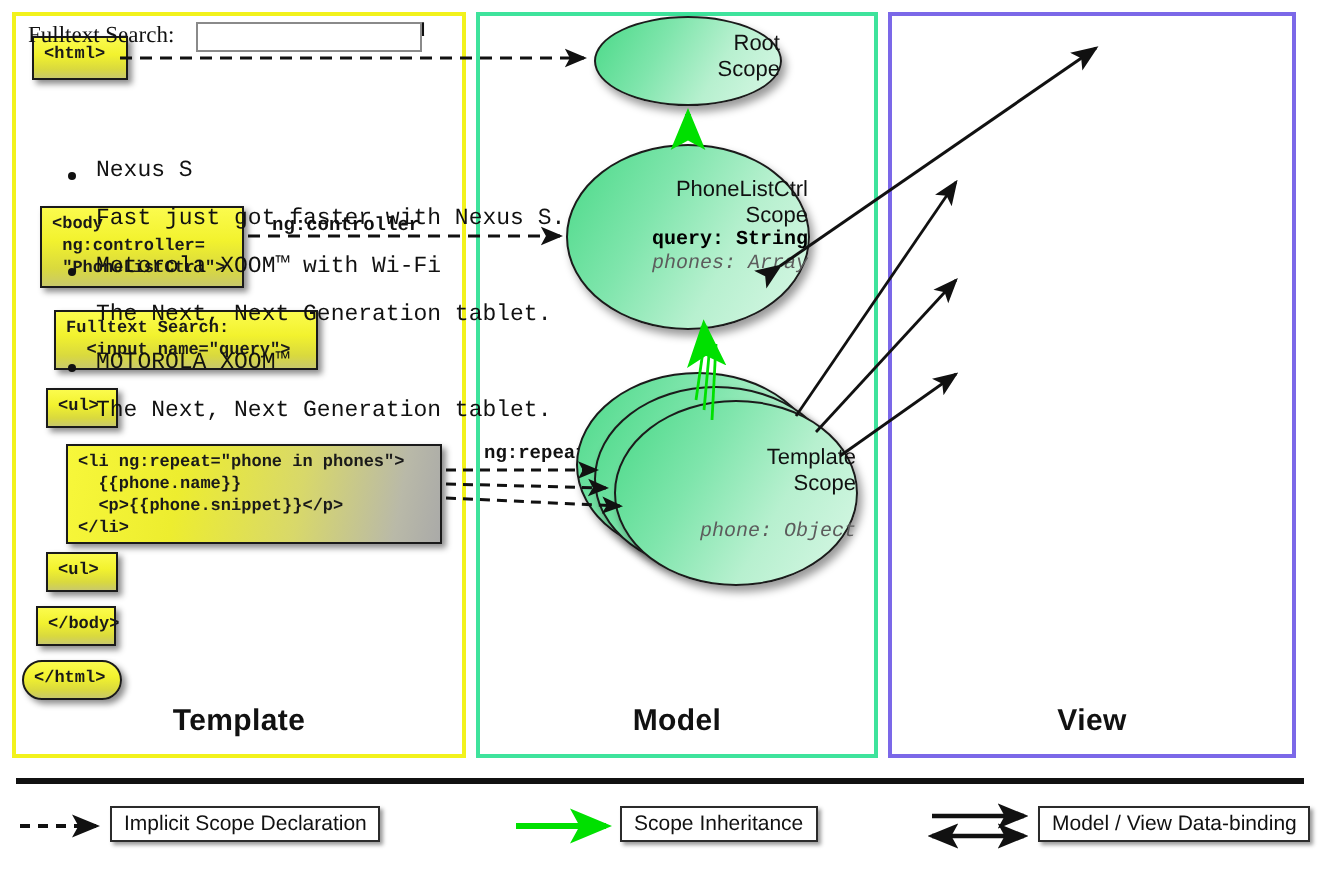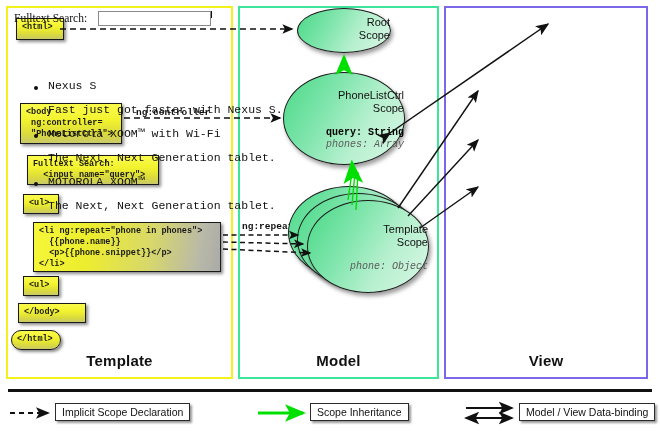--- a/index.html
+++ b/index.html
@@ -86,40 +86,40 @@
 
   <div class="ybox" style="left:23px;top:194px;width:36px;height:20px;">&lt;ul&gt;</div>
 
   <div class="ybox grad" style="left:33px;top:222px;width:188px;height:50px;">&lt;li ng:repeat="phone in phones"&gt;
   {{phone.name}}
   &lt;p&gt;{{phone.snippet}}&lt;/p&gt;
 &lt;/li&gt;</div>
 
   <div class="ybox" style="left:23px;top:276px;width:36px;height:20px;">&lt;ul&gt;</div>
 
-  <div class="ybox" style="left:18px;top:303px;width:68px;height:20px;">&lt;/body&gt;</div>
+  <div class="ybox" style="left:18px;top:303px;width:40px;height:20px;">&lt;/body&gt;</div>
 
   <div class="ybox" style="left:11px;top:330px;width:50px;height:20px;border-radius:10px;">&lt;/html&gt;</div>
 
   <div class="arrow-label" style="left:150px;top:10px;">ng:autobind</div>
   <div class="arrow-label" style="left:136px;top:107px;">ng:controller</div>
   <div class="arrow-label" style="left:242px;top:221px;">ng:repeat</div>
 
   <div class="ellipse" style="left:297px;top:8px;width:94px;height:45px;">
     <div style="padding-top:7px;">
       <div class="e-title">Root</div>
       <div class="e-title">Scope</div>
     </div>
   </div>
 
   <div class="ellipse" style="left:283px;top:72px;width:122px;height:93px;">
     <div style="padding-top:16px;">
       <div class="e-title">PhoneListCtrl</div>
       <div class="e-title">Scope</div>
-      <div class="e-attr bold" style="margin-top:12px;">query: String</div>
+      <div class="e-attr bold" style="">query: String</div>
       <div class="e-attr dim">phones: Array</div>
     </div>
   </div>
 
   <div class="ellipse" style="left:288px;top:186px;width:122px;height:93px;"></div>
   <div class="ellipse" style="left:297px;top:193px;width:122px;height:93px;"></div>
   <div class="ellipse" style="left:307px;top:200px;width:122px;height:93px;">
     <div style="padding-top:22px;">
       <div class="e-title">Template</div>
       <div class="e-title">Scope</div>

